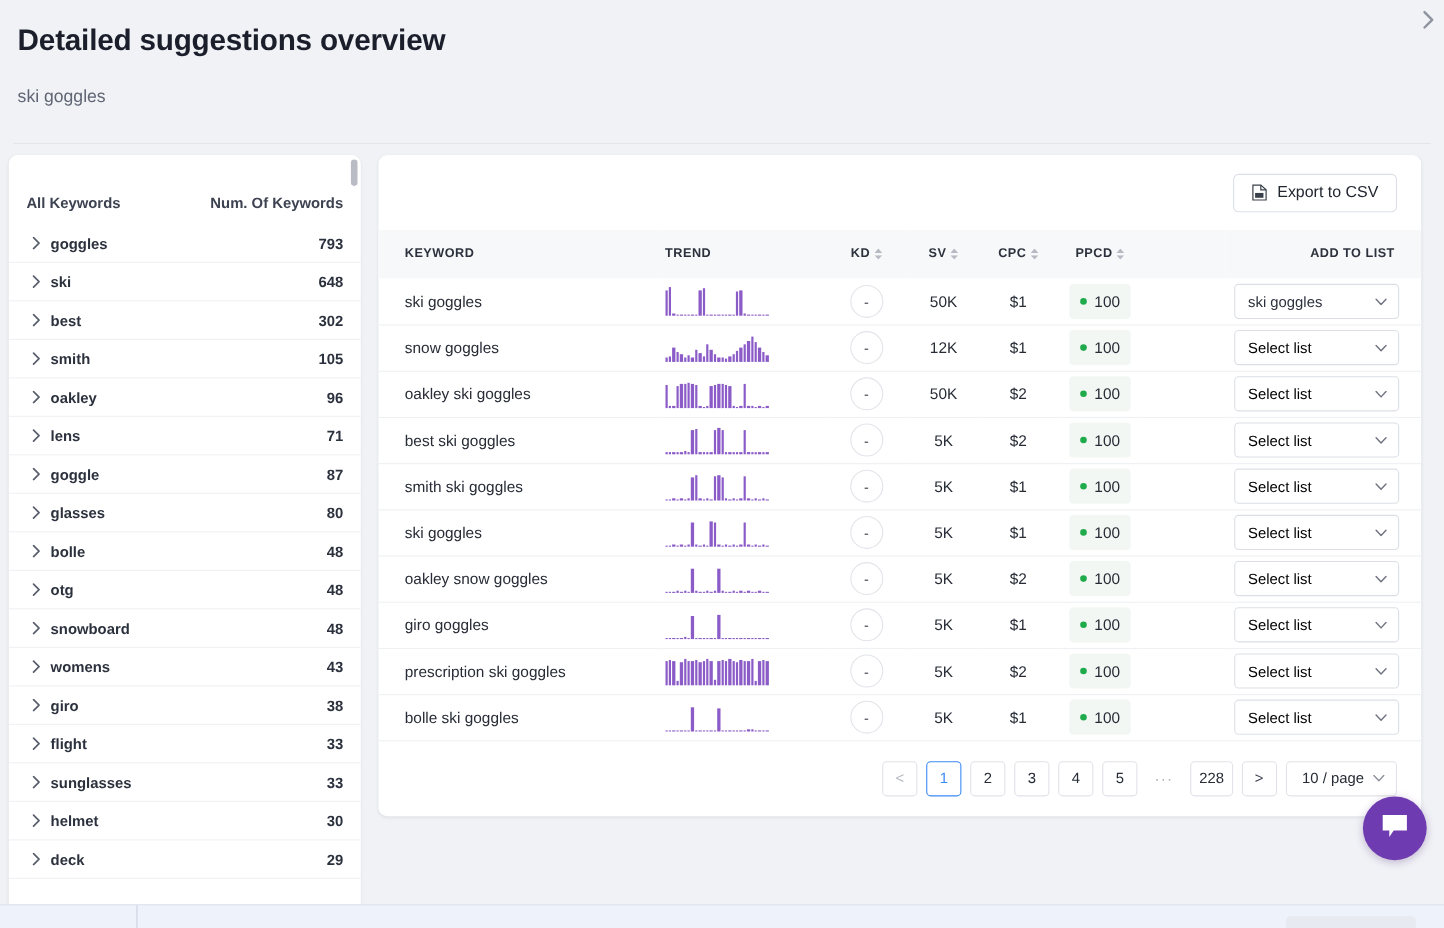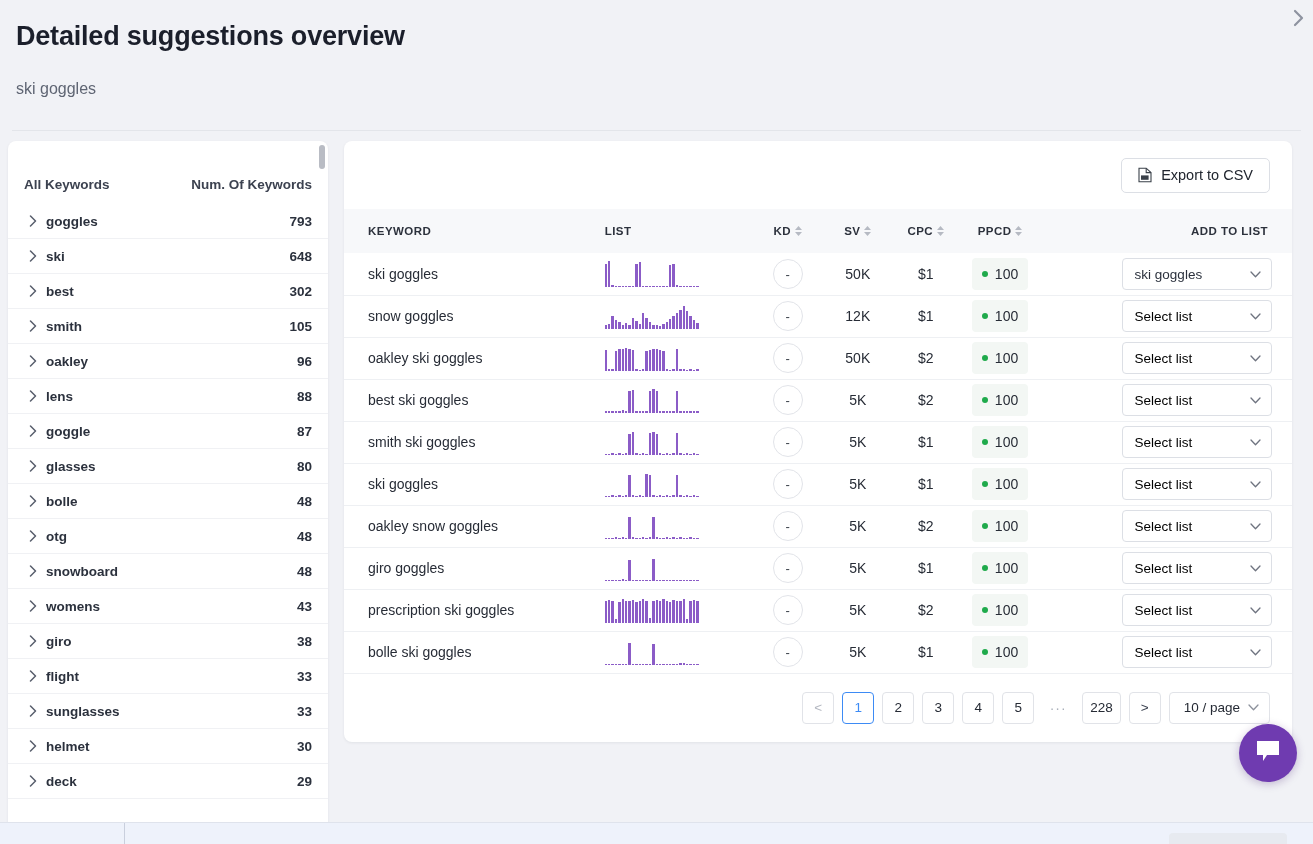--- a/index.html
+++ b/index.html
@@ -476,21 +476,21 @@
             <span class="kw-label">oakley</span>
             <span class="kw-count">96</span>
           </div>
           <div class="kw-row">
             <span class="kw-caret">
               <svg width="8" height="12" viewBox="0 0 8 12">
                 <path d="M1.5 1 L6.5 6 L1.5 11" stroke="#585e6c" stroke-width="1.5" fill="none" stroke-linecap="round" stroke-linejoin="round"></path>
               </svg>
             </span>
             <span class="kw-label">lens</span>
-            <span class="kw-count">88</span>
+            <span class="kw-count">71</span>
           </div>
           <div class="kw-row">
             <span class="kw-caret">
               <svg width="8" height="12" viewBox="0 0 8 12">
                 <path d="M1.5 1 L6.5 6 L1.5 11" stroke="#585e6c" stroke-width="1.5" fill="none" stroke-linecap="round" stroke-linejoin="round"></path>
               </svg>
             </span>
             <span class="kw-label">goggle</span>
             <span class="kw-count">87</span>
           </div>
@@ -608,21 +608,21 @@
       <table class="kw-table">
         <thead>
           <tr>
             <th class="c-keyword">
               <span class="th-inner">
                   <span>KEYWORD</span>
                 </span>
             </th>
             <th class="c-trend">
               <span class="th-inner">
-                  <span>LIST</span>
+                  <span>TREND</span>
                 </span>
             </th>
             <th class="c-kd">
               <span class="th-inner">
                 <span>KD</span>
                 <span class="sort-arrows">
                   <svg width="7" height="4" viewBox="0 0 7 4">
                       <path d="M3.5 0 L7 4 L0 4 Z" fill="#b6bac3"></path>
                     </svg>
                   <svg width="7" height="4" viewBox="0 0 7 4">

